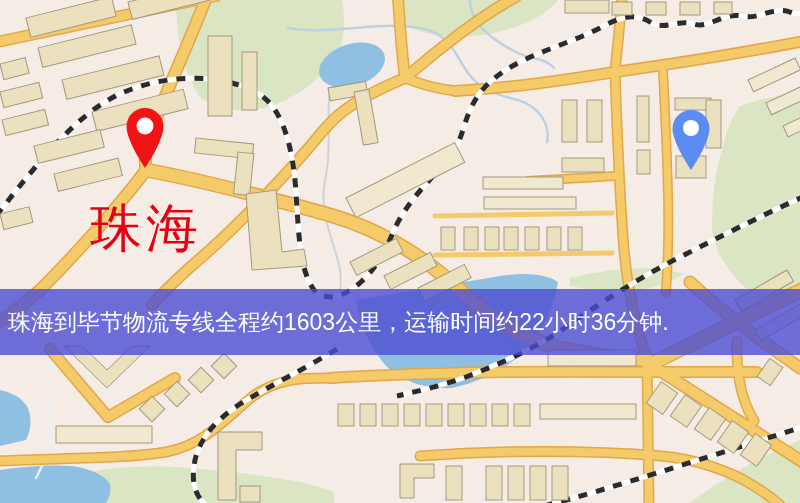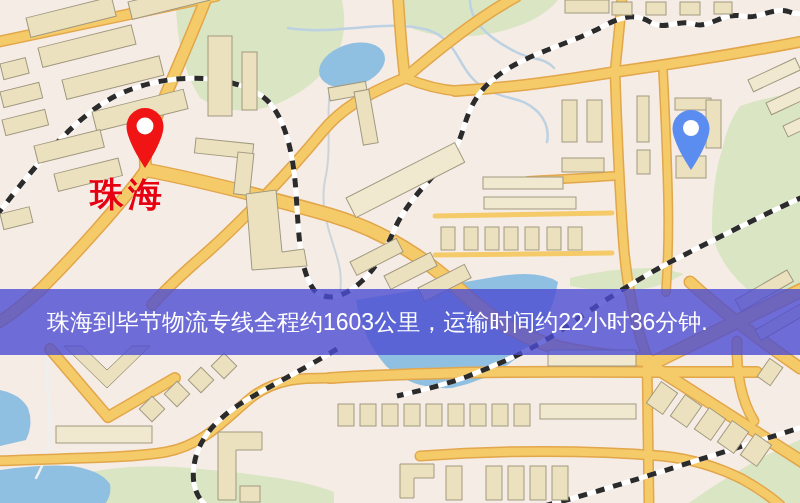--- a/index.html
+++ b/index.html
@@ -11,25 +11,25 @@
   .stream.gray{stroke:#ccd4d9;stroke-width:2;}
   .stream.white{stroke:#edf0f0;stroke-width:2.5;}
   .road-casing{fill:none;stroke:#e2a64b;stroke-linecap:round;stroke-linejoin:round;}
   .road-fill{fill:none;stroke:#f5cb69;stroke-linecap:round;stroke-linejoin:round;}
   .rail-base{fill:none;stroke:#ffffff;stroke-width:5;}
   .rail-dash{fill:none;stroke:#2b2b2b;stroke-width:5;stroke-dasharray:9 9;}
   .bld{fill:#ece1bf;stroke:#a1997f;stroke-width:1;}
   .bld.light{fill:#f0e8cf;}
   .pin{position:absolute;width:46px;height:66px;}
   .pin svg{position:static;}
-  .city-label{position:absolute;font-size:34px;font-weight:700;letter-spacing:4px;line-height:1;white-space:nowrap;text-shadow:0 0 2px rgba(255,255,255,.5);}
+  .city-label{position:absolute;font-size:52px;font-weight:400;letter-spacing:4px;line-height:1;white-space:nowrap;text-shadow:0 0 2px rgba(255,255,255,.5);margin-top:25px;}
   .city-label.origin{left:90px;top:177px;color:#e60012;}
   .city-label.dest{left:643px;top:180px;color:#1f3dd6;}
   .banner{position:absolute;left:0;top:289px;width:800px;height:66px;background:rgba(76,76,210,0.8);}
-  .banner span{display:block;padding-left:35px;line-height:66px;font-size:23px;color:#ffffff;white-space:nowrap;margin-left:12px;}
+  .banner span{display:block;padding-left:8px;line-height:66px;font-size:23px;color:#ffffff;white-space:nowrap;}
 </style>
 </head>
 <body>
 
 <div class="stage">
 
   <svg width="800" height="503" viewBox="0 0 800 503">
 
     <g>
       <path class="park" d="M 176,0 L 342,0 Q 348,30 338,52 Q 318,88 272,106 Q 230,118 200,98 Q 176,60 176,0 Z"></path>

